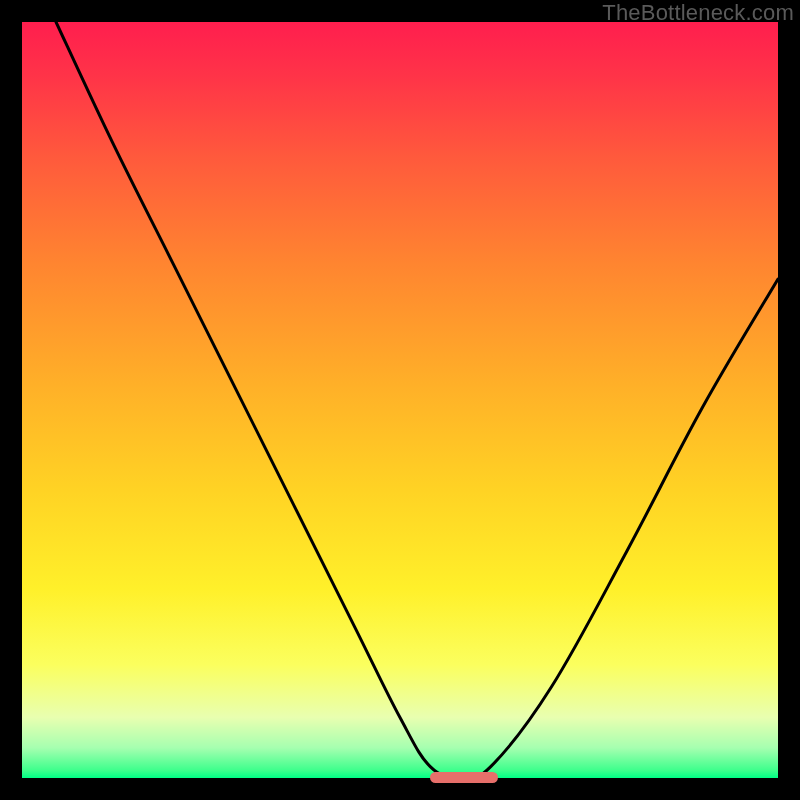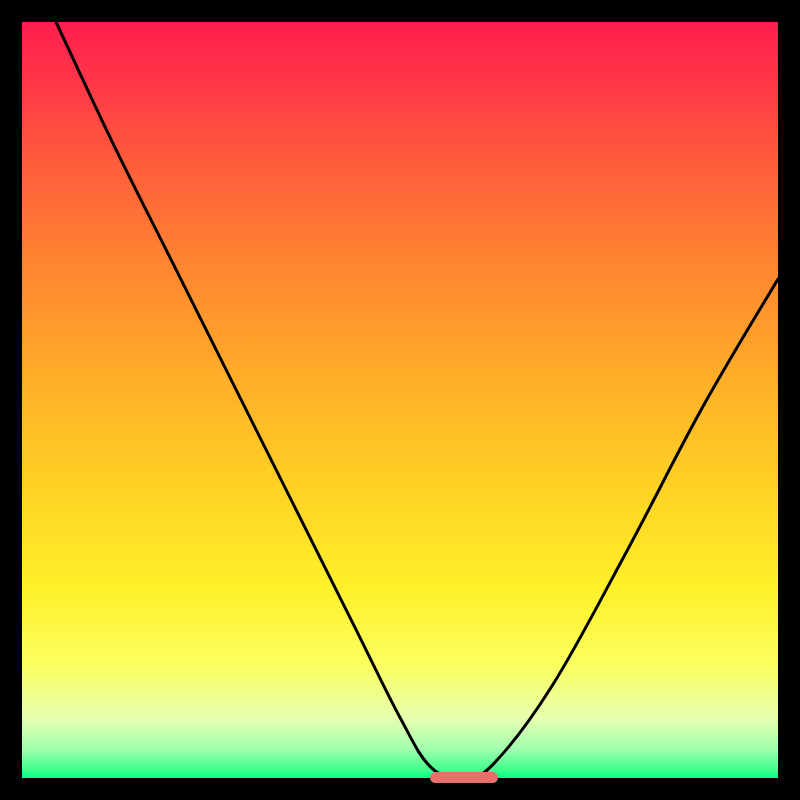--- a/index.html
+++ b/index.html
@@ -70,14 +70,15 @@
   <div class="plot-area">
 
     <svg class="curve-svg" viewBox="0 0 756 756" preserveAspectRatio="none">
       <path id="curve-path" d="M 34.019999999999996 0 C 44.415 22.17600000000001, 69.237 76.60800000000003, 90.72 120.96000000000004 C 112.203 165.31200000000004, 129.024 197.56799999999996, 151.20000000000002 241.91999999999996 C 173.37600000000003 286.27199999999993, 189.50400000000002 318.52799999999996, 211.68 362.88 C 233.856 407.232, 249.98399999999998 439.48800000000006, 272.15999999999997 483.84000000000003 C 294.33599999999996 528.192, 313.236 565.992, 332.64 604.8 C 352.044 643.608, 364.14 669.879, 378 695.52 C 391.86 721.161, 397.15200000000004 733.572, 408.24 744.66 C 419.328 755.7479999999999, 427.39199999999994 756, 438.47999999999996 756 C 449.568 756, 452.08799999999997 761.2919999999999, 468.71999999999997 744.66 C 485.352 728.028, 504.2519999999999 704.781, 529.1999999999999 665.28 C 554.1479999999999 625.779, 577.08 580.4820000000001, 604.8000000000001 529.2 C 632.5200000000001 477.91800000000006, 652.68 435.456, 680.4 385.56 C 708.12 335.664, 742.14 280.602, 756 257.03999999999996" stroke="#000000" stroke-width="3" fill="none" stroke-linecap="round" stroke-linejoin="round"></path>
     </svg>
 
     <div id="sweet-spot" class="sweet-spot" style="left: 408.24px; width: 68.04px; top: 750px; background: rgb(231, 111, 106);"></div>
 
   </div>
 
+  <div class="watermark">TheBottleneck.com</div>
 
 </div>
 
 </body></html>

